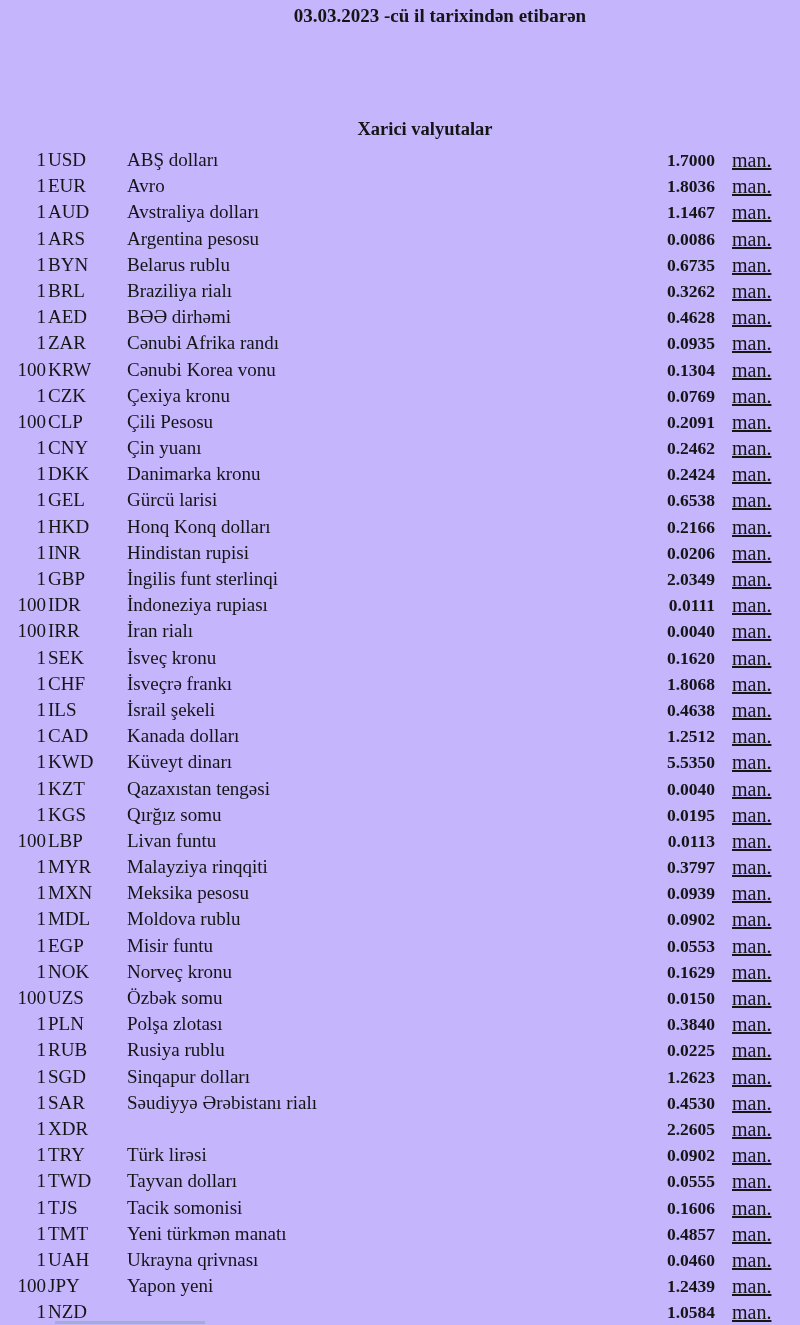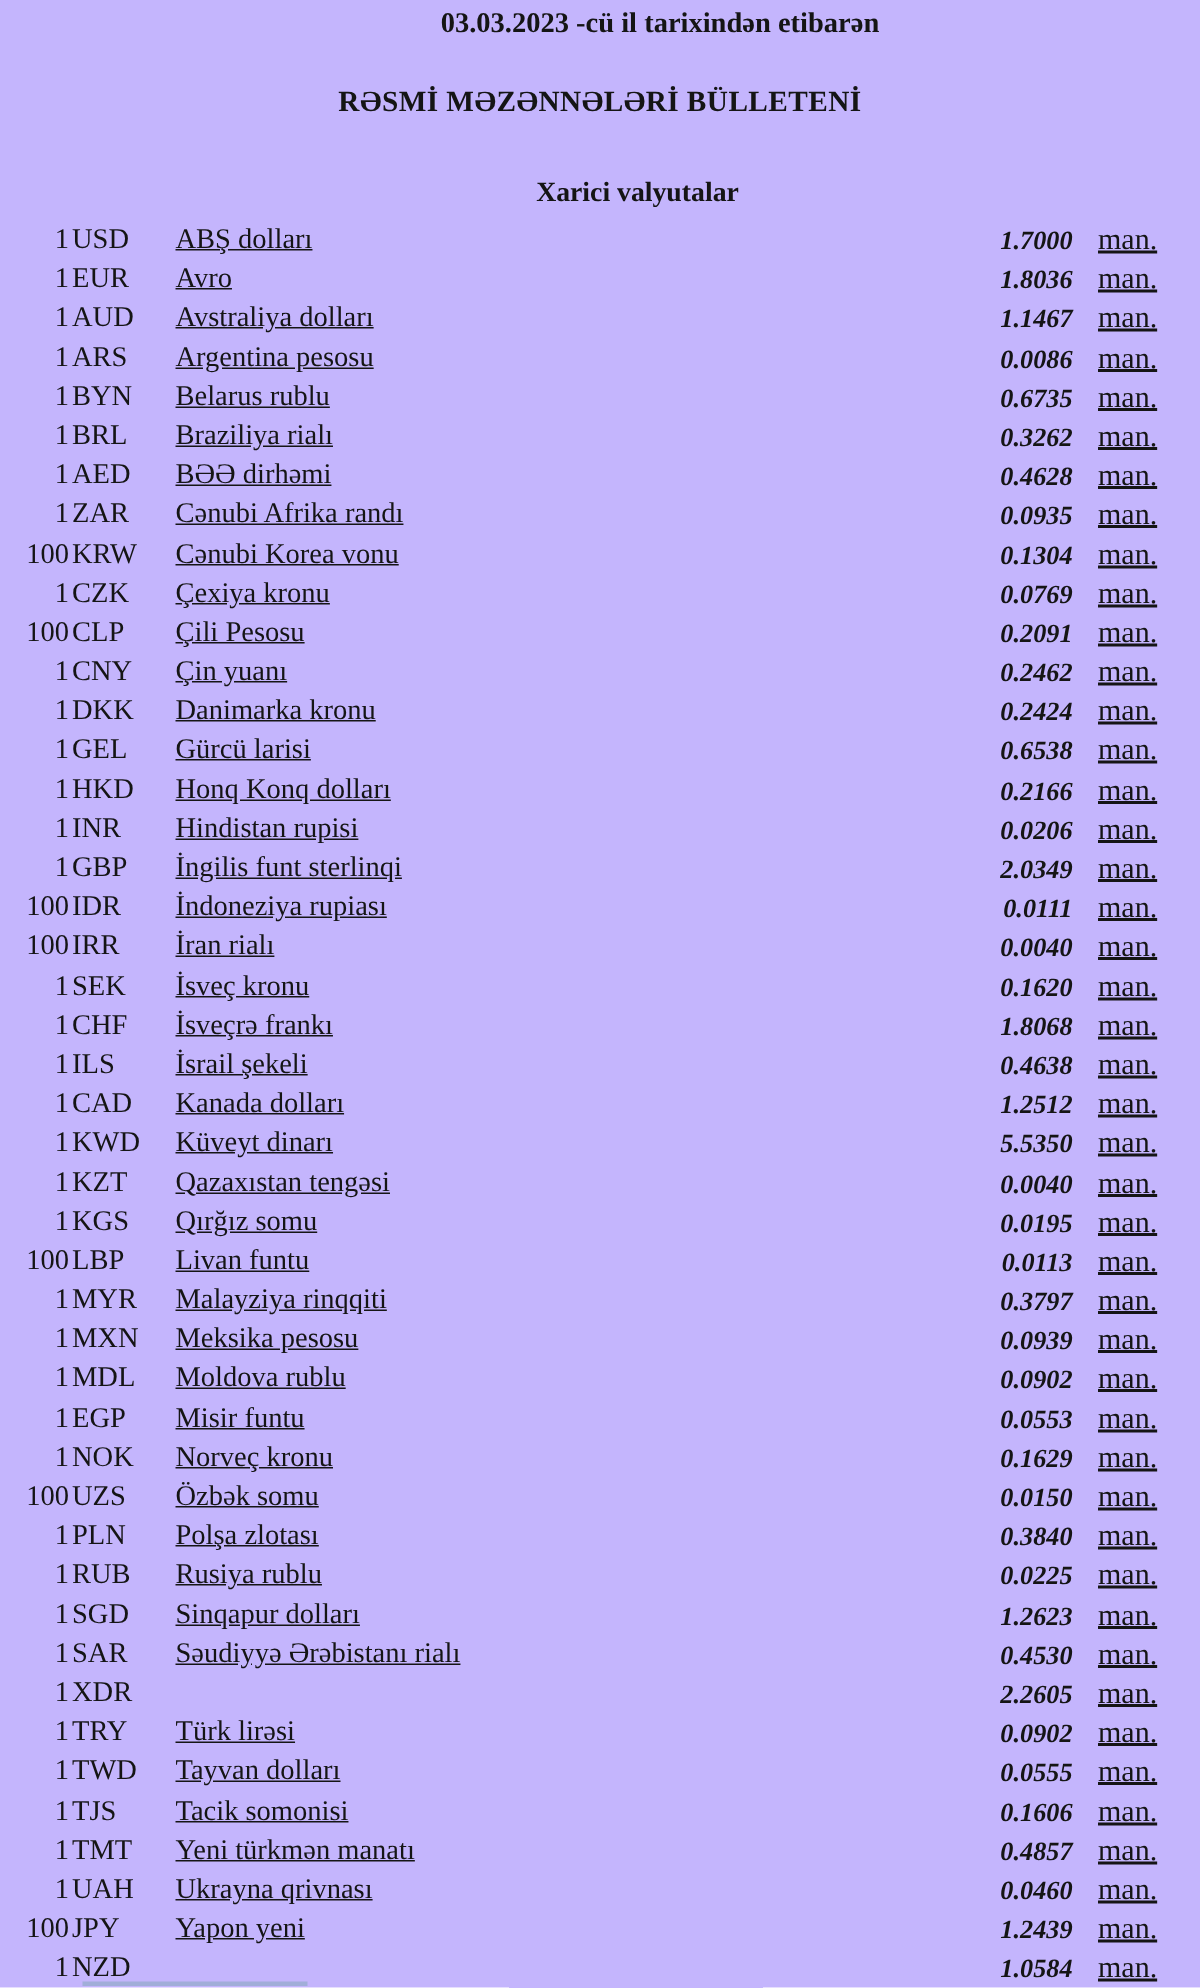--- a/index.html
+++ b/index.html
@@ -53,31 +53,29 @@
     text-align: right;
   }
   .code {
     position: absolute;
     left: 48px;
     width: 62px;
     text-align: left;
   }
   .name {
     position: absolute;
-    left: 117px;
+    left: 127px;
     white-space: nowrap;
-    text-decoration: underline;
   }
   .rate {
     position: absolute;
     left: 555px;
     width: 160px;
     text-align: right;
     font-weight: 700;
-    font-style: italic;
     font-size: 17.5px;
   }
   .unit {
     position: absolute;
     left: 732px;
     font-size: 20px;
     text-decoration: underline;
   }
   .bottom-divider {
     position: absolute;
@@ -89,21 +87,20 @@
   }
 </style>
 </head>
 <body>
 
 <div class="page" style="color: rgb(21, 21, 21);">
 
   <div class="h-line h1">03.03.2023 -cü il tarixindən etibarən</div>
 
 
-  <div class="h-line h3">RƏSMİ MƏZƏNNƏLƏRİ BÜLLETENİ</div>
 
   <div class="section-title">Xarici valyutalar</div>
 
   <div class="rates-table" id="rates-table">
   <div class="row">
     <span class="qty">1</span>
     <span class="code">USD</span>
     <span class="name">ABŞ dolları</span>
     <span class="rate">1.7000</span>
     <span class="unit">man.</span>

